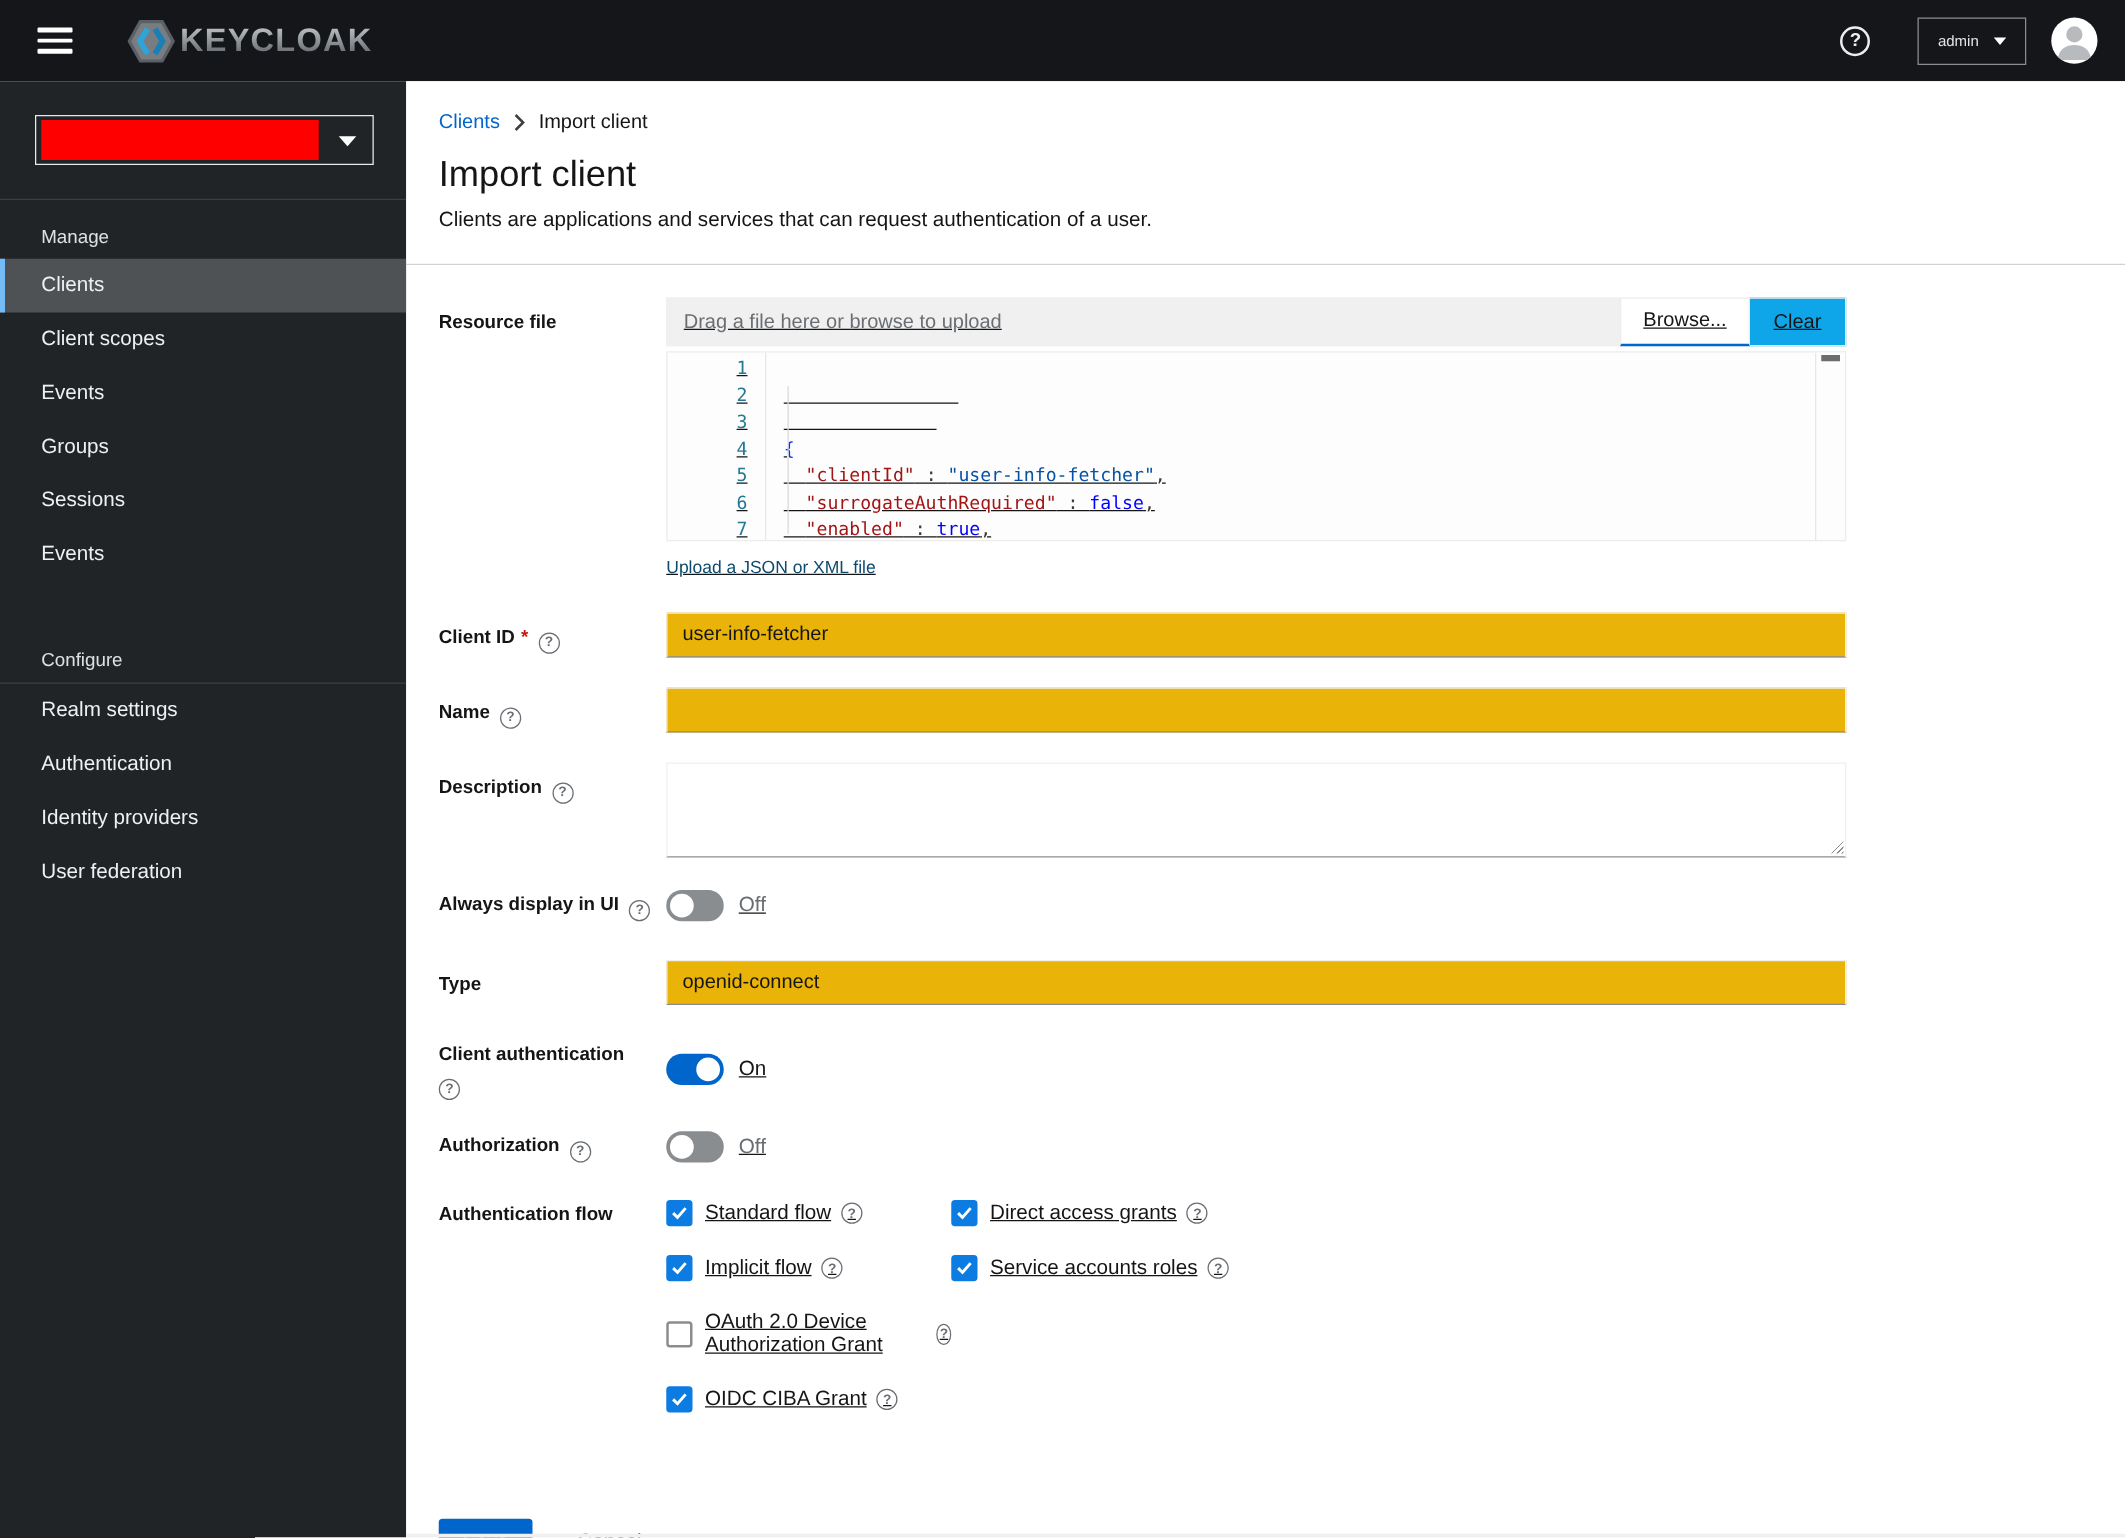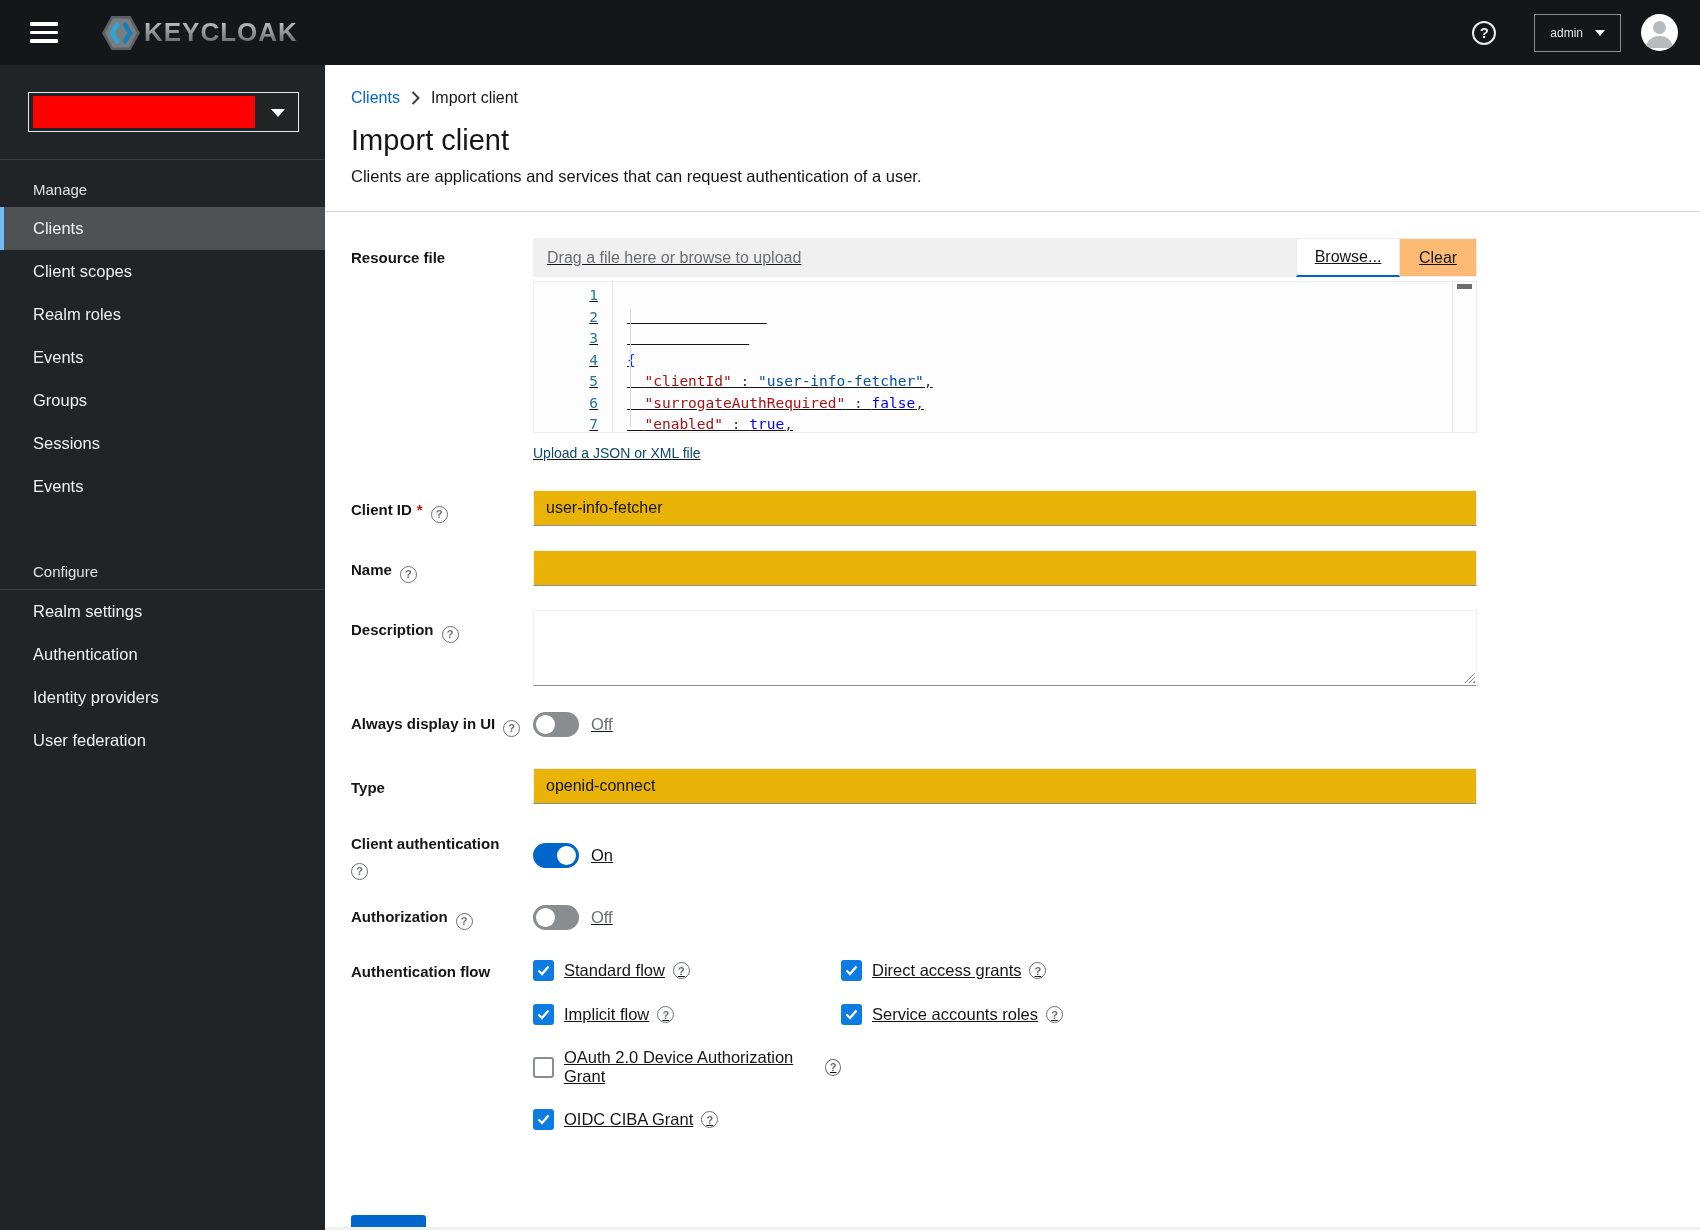--- a/index.html
+++ b/index.html
@@ -54,21 +54,21 @@
   .hicon { display:inline-flex; width:17px; height:17px; border:1.5px solid #6a6e73; border-radius:50%;
      color:#6a6e73; font-size:11px; font-weight:700; align-items:center; justify-content:center;
      margin-left:8px; vertical-align:-3px; cursor:pointer; background:#fff; }
 
   
   .upload { display:flex; height:39px; }
   .upload-text { flex:1; background:#f0f0f0; border:1px solid #f0f0f0; color:#6a6e73; font-size:16px;
      display:flex; align-items:center; padding-left:13px; }
   .btn-browse { width:104px; background:#fff; border:1px solid #ececec; border-bottom:2px solid #0066cc;
      font-size:16px; color:#151515; font-family:inherit; cursor:pointer; }
-  .btn-clear { width:77px; background:#fdba74; border:1px solid #ececec; border-left:0;
+  .btn-clear { width:77px; background:#0ea5e9; border:1px solid #ececec; border-left:0;
      font-size:16px; color:#151515; font-family:inherit; cursor:pointer; }
 
   
   .editor { display:flex; height:152px; border:1px solid #ececec; margin-top:4px; background:#fdfdfd;
      position:relative; overflow:hidden; font-family:"DejaVu Sans Mono", monospace; font-size:14.5px; line-height:21.5px; }
   .gutter { width:79px; flex:0 0 auto; text-align:right; padding:3px 14px 0 0; border-right:1px solid #e7e7e7; }
   .gutter div { height:21.5px; }
   .codecol { padding:3px 0 0 14px; white-space:pre; position:relative; }
   .iguide { position:absolute; left:17px; top:27px; bottom:5px; width:1px; background:#d9d9d9; }
   .cline { height:21.5px; }
@@ -91,21 +91,21 @@
   .switch-row { display:flex; align-items:center; }
   .switch { width:46px; height:25px; border-radius:13px; position:relative; cursor:pointer; flex:0 0 auto; }
   .switch .knob { position:absolute; top:3px; width:19px; height:19px; border-radius:50%; background:#fff; }
   .switch.off { background:#8a8d90; } .switch.off .knob { left:3px; }
   .switch.on { background:#0066cc; } .switch.on .knob { right:3px; }
   .switch-state { margin-left:12px; font-size:16.5px; }
   .state-off { color:#6a6e73; } .state-on { color:#151515; }
 
   
   .cb-row { display:flex; margin-bottom:23px; }
-  .cb-cell { display:flex; align-items:center; width:308px; }
+  .cb-cell { display:flex; align-items:center; width:228px; }
   .cb-cell + .cb-cell { width:auto; }
   .cbox { width:21px; height:21px; border-radius:3px; flex:0 0 auto; cursor:pointer;
      display:flex; align-items:center; justify-content:center; }
   .cbox.checked { background:#0d7ce2; }
   .cbox.unchecked { background:#fff; border:2px solid #8a8d90; }
   .cb-label { margin-left:10px; font-size:16.5px; color:#151515; }
 
   
   .actions { display:flex; align-items:center; margin-top:62px; }
   .btn-save { width:75px; height:37px; background:#0066cc; color:#fff; border:0; border-radius:3px;
@@ -171,21 +171,20 @@
     <aside class="sidebar">
       <div class="realm-select">
         <div class="realm-red" style="background: rgb(254, 0, 0);"></div>
         <span class="realm-caret"></span>
       </div>
       <hr class="side-divider d1">
       <nav id="side-nav">
           <div class="nav-group-label">Manage</div>
           <a class="nav-item current">Clients</a>
           <a class="nav-item">Client scopes</a>
-          <a class="nav-item">Realm roles</a>
           <a class="nav-item">Events</a>
           <a class="nav-item">Groups</a>
           <a class="nav-item">Sessions</a>
           <a class="nav-item">Events</a>
           <div class="gap-between-groups"></div>
           <div class="nav-group-label">Configure</div>
           <hr class="side-divider">
           <a class="nav-item">Realm settings</a>
           <a class="nav-item">Authentication</a>
           <a class="nav-item">Identity providers</a>

